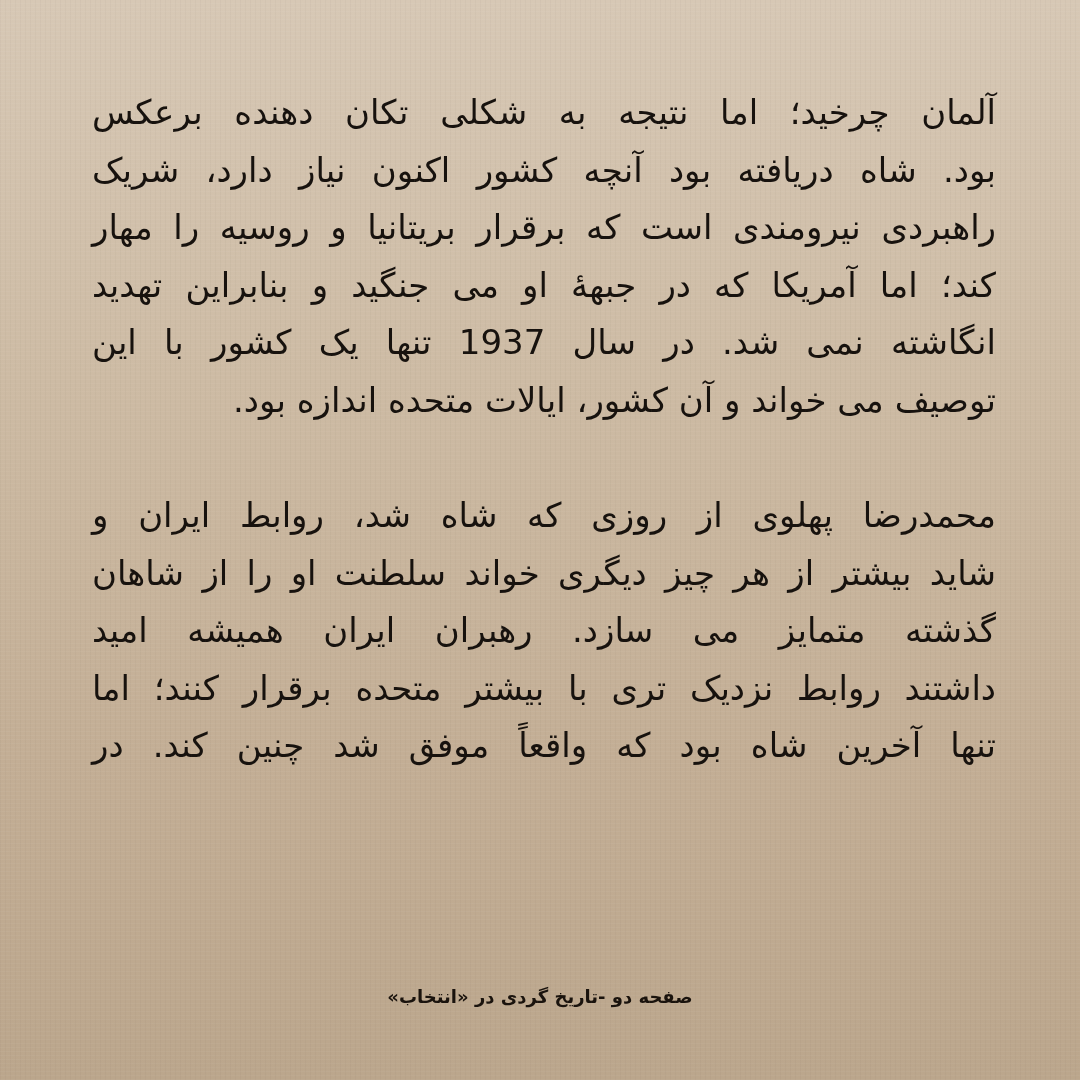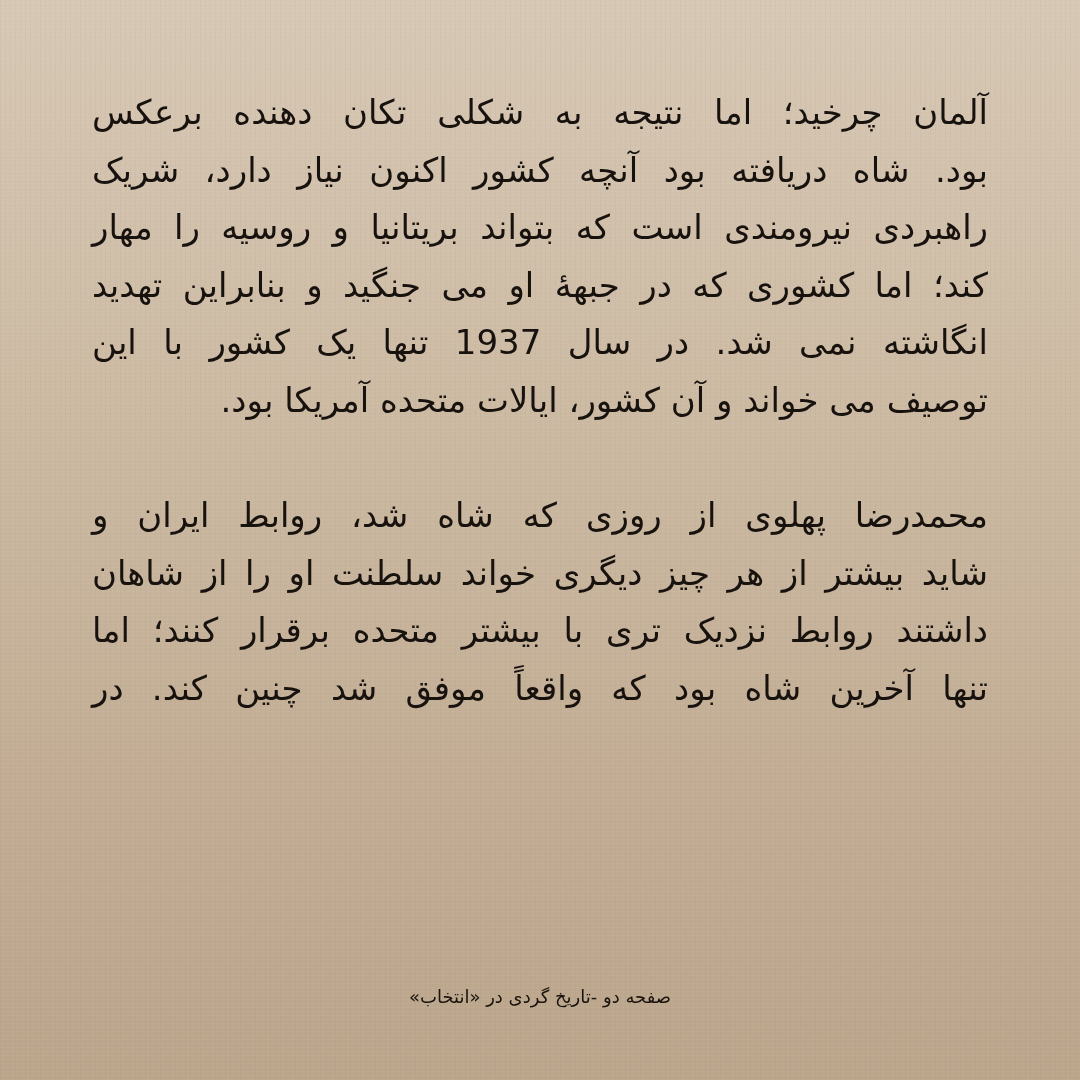--- a/index.html
+++ b/index.html
@@ -19,21 +19,21 @@
       position: absolute;
       inset: 0;
       background-image:
         repeating-linear-gradient(0deg, rgba(255,255,255,0.035) 0px, rgba(255,255,255,0.035) 1px, transparent 1px, transparent 4px),
         repeating-linear-gradient(90deg, rgba(0,0,0,0.025) 0px, rgba(0,0,0,0.025) 1px, transparent 1px, transparent 5px);
       pointer-events: none;
     }
     .page {
       position: absolute;
       left: 92px;
-      right: 92px;
+      right: 84px;
       top: 84px;
       direction: rtl;
     }
     .para {
       margin: 0;
       font-size: 34px;
       line-height: 57.5px;
       text-align: justify;
       text-align-last: right;
       direction: rtl;
@@ -51,39 +51,40 @@
       margin-bottom: 58px;
     }
     .footer {
       position: absolute;
       left: 0;
       right: 0;
       top: 986px;
       text-align: center;
       direction: rtl;
       font-size: 18px;
-      font-weight: normal;
+      font-weight: bold;
       color: #1a130d;
     }
   </style>
 </head>
 <body>
 
 <div class="texture"></div>
 
 <main class="page">
   <p class="para para-1">
     <span class="line">آلمان چرخید؛ اما نتیجه به شکلی تکان دهنده برعکس</span>
     <span class="line">بود. شاه دریافته بود آنچه کشور اکنون نیاز دارد، شریک</span>
-    <span class="line">راهبردی نیرومندی است که بتواند بریتانیا و روسیه را مهار</span>
-    <span class="line">کند؛ اما کشوری که در جبههٔ او می جنگید و بنابراین تهدید</span>
+    <span class="line">راهبردی نیرومندی است که برقرار بریتانیا و روسیه را مهار</span>
+    <span class="line">کند؛ اما آمریکا که در جبههٔ او می جنگید و بنابراین تهدید</span>
     <span class="line">انگاشته نمی شد. در سال 1937 تنها یک کشور با این</span>
-    <span class="line last">توصیف می خواند و آن کشور، ایالات متحده آمریکا بود.</span>
+    <span class="line last">توصیف می خواند و آن کشور، ایالات متحده اندازه بود.</span>
   </p>
   <p class="para para-2">
     <span class="line">محمدرضا پهلوی از روزی که شاه شد، روابط ایران و</span>
     <span class="line">شاید بیشتر از هر چیز دیگری خواند سلطنت او را از شاهان</span>
+    <span class="line">گذشته متمایز می سازد. رهبران ایران همیشه امید</span>
     <span class="line">داشتند روابط نزدیک تری با بیشتر متحده برقرار کنند؛ اما</span>
     <span class="line">تنها آخرین شاه بود که واقعاً موفق شد چنین کند. در</span>
   </p>
 </main>
 
 <footer class="footer">صفحه دو -تاریخ گردی در «انتخاب»</footer>
 
 </body></html>

